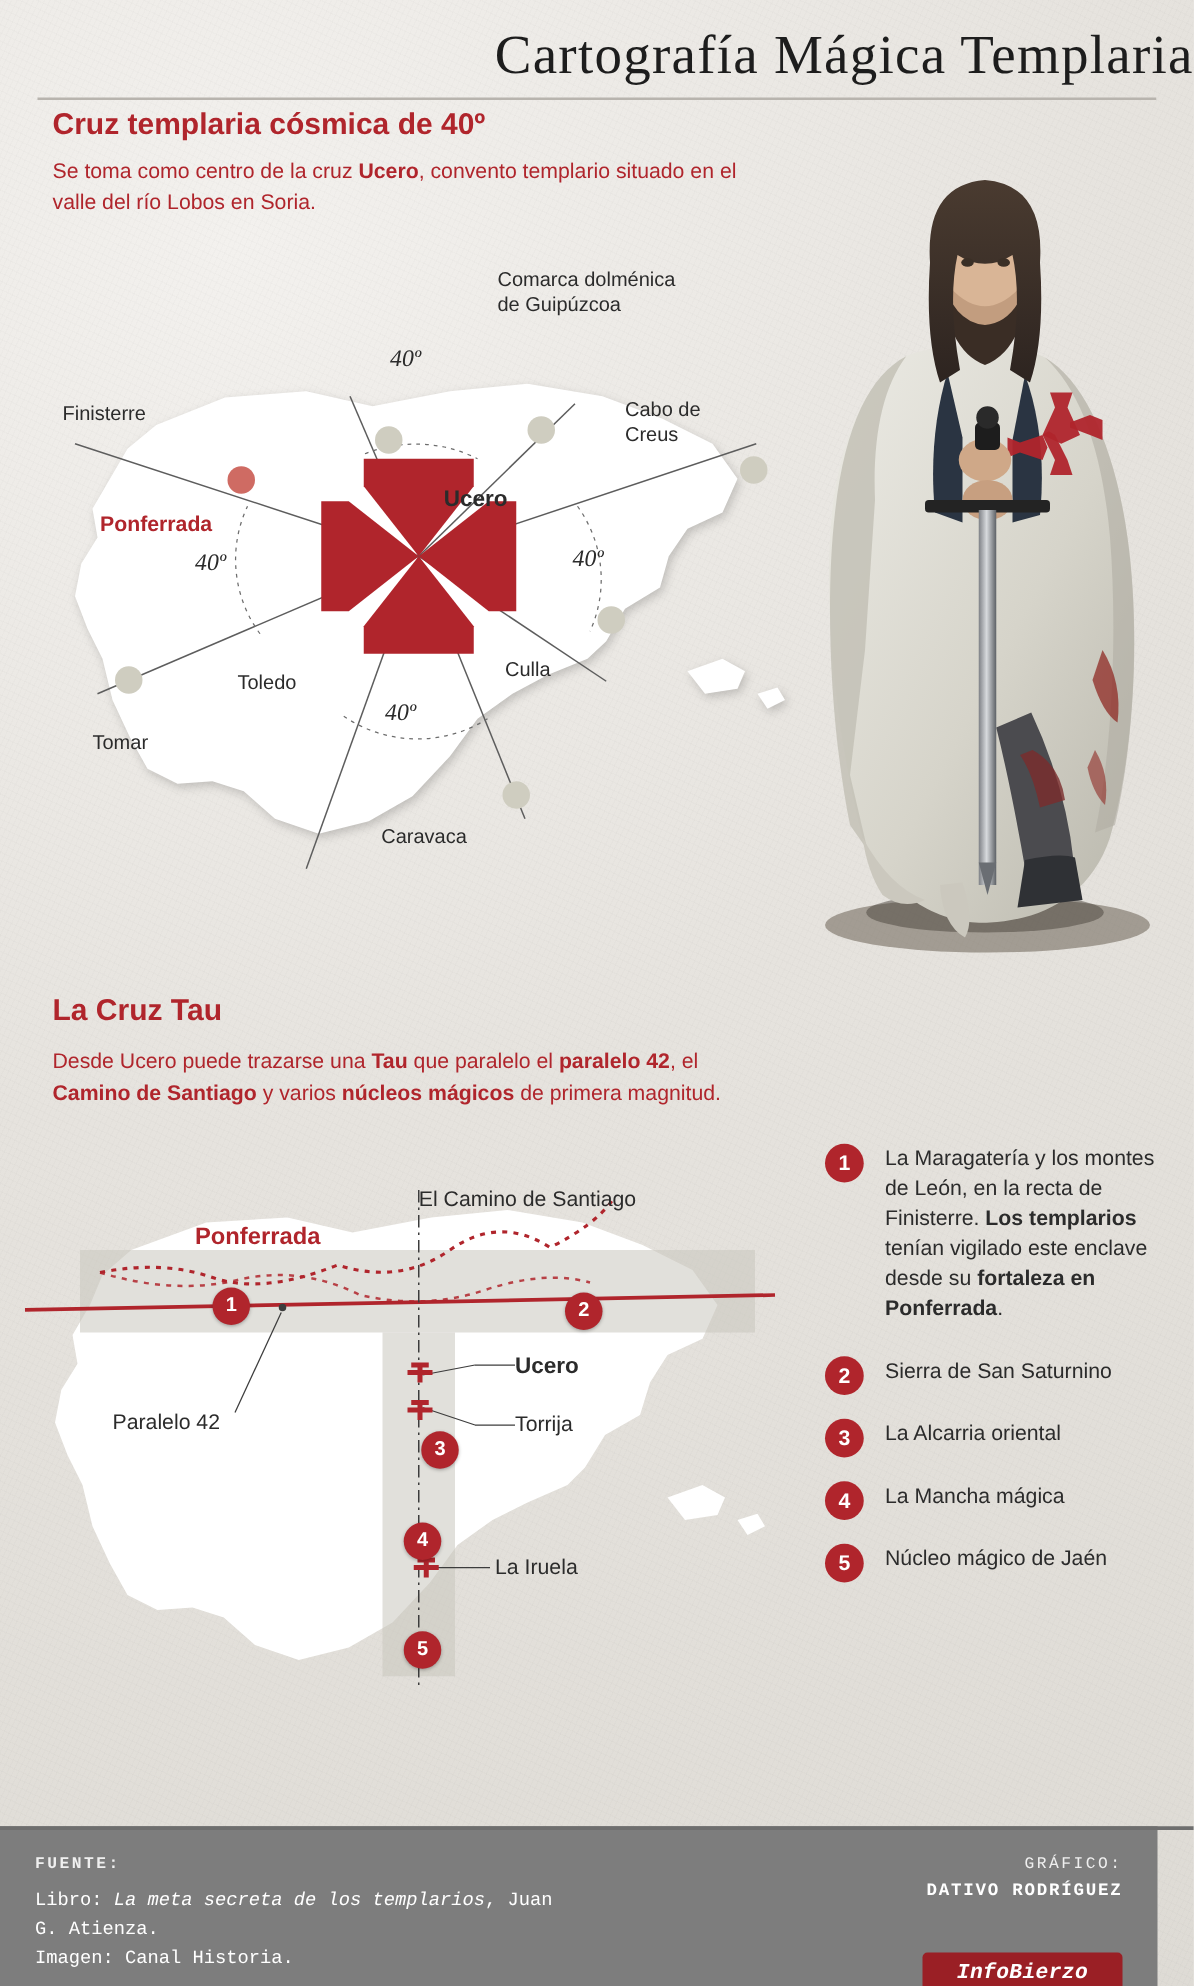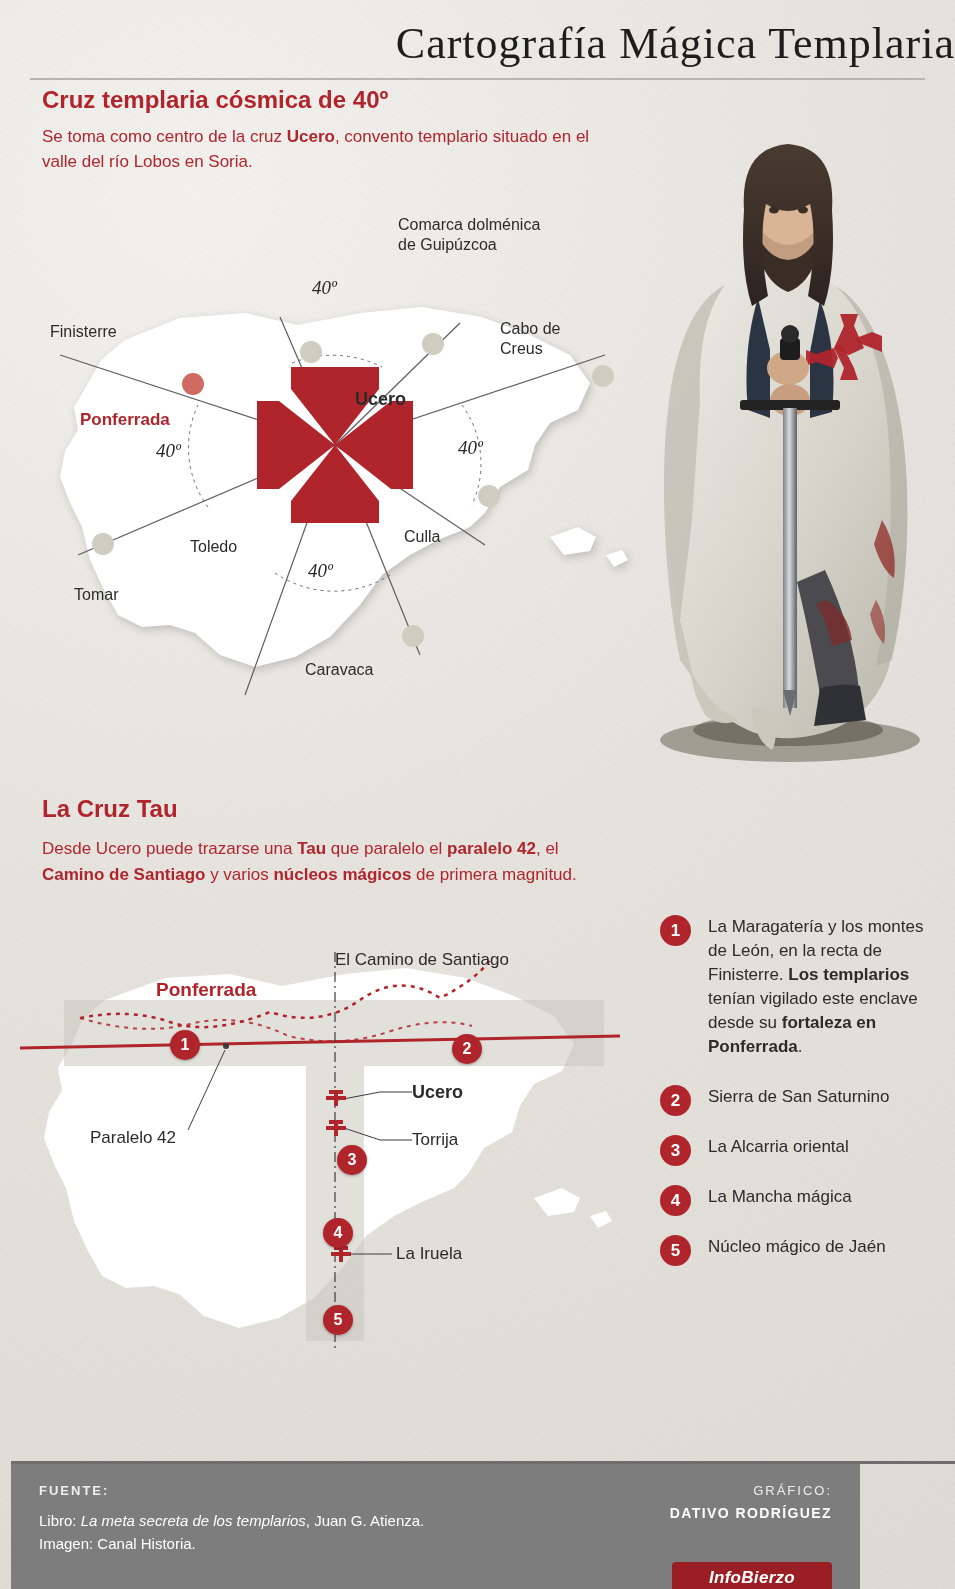--- a/index.html
+++ b/index.html
@@ -104,23 +104,24 @@
 
   .mapbadge{
     position:absolute;width:30px;height:30px;border-radius:50%;
     background:#b0252c;color:#fff;font-size:16px;font-weight:bold;
     display:flex;align-items:center;justify-content:center;
     box-shadow:0 1px 3px rgba(0,0,0,.3);
   }
 
   
   .footer{
-    position:absolute;left:11px;bottom:0;width:849px;height:128px;
+    position:absolute;left:0;bottom:0;width:926px;height:128px;
     background:#7d7d7d;
     color:#fff;
+    font-family:Liberation Mono, monospace;
   }
   .footer .fline{position:absolute;left:0;top:0;width:955px;height:3px;background:#6e6e6e;}
   .f-label{
     position:absolute;left:28px;top:22px;
     font-size:13px;letter-spacing:2px;font-weight:bold;color:#efefef;
   }
   .f-text{
     position:absolute;left:28px;top:48px;width:430px;
     font-size:15px;line-height:23px;color:#fff;
   }

